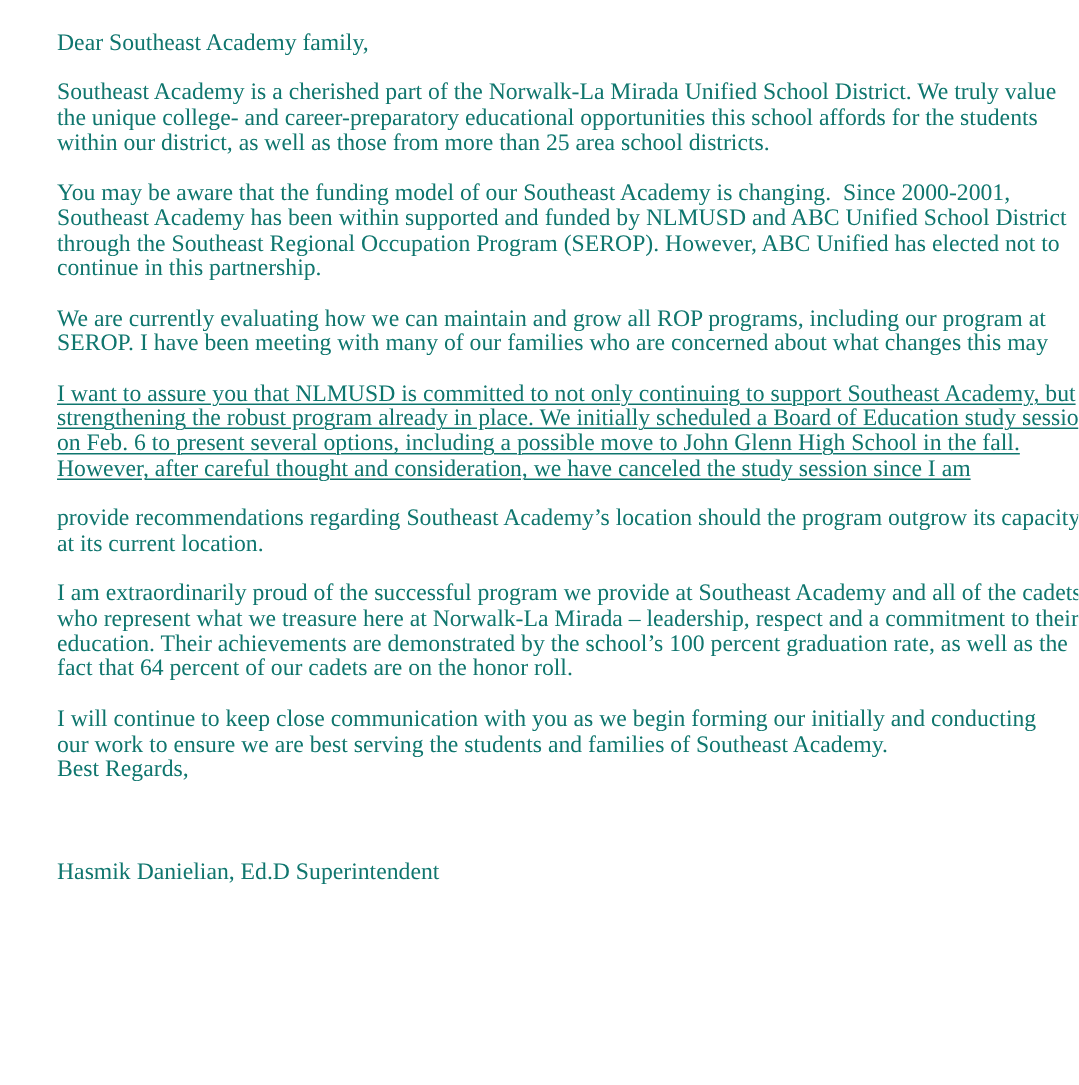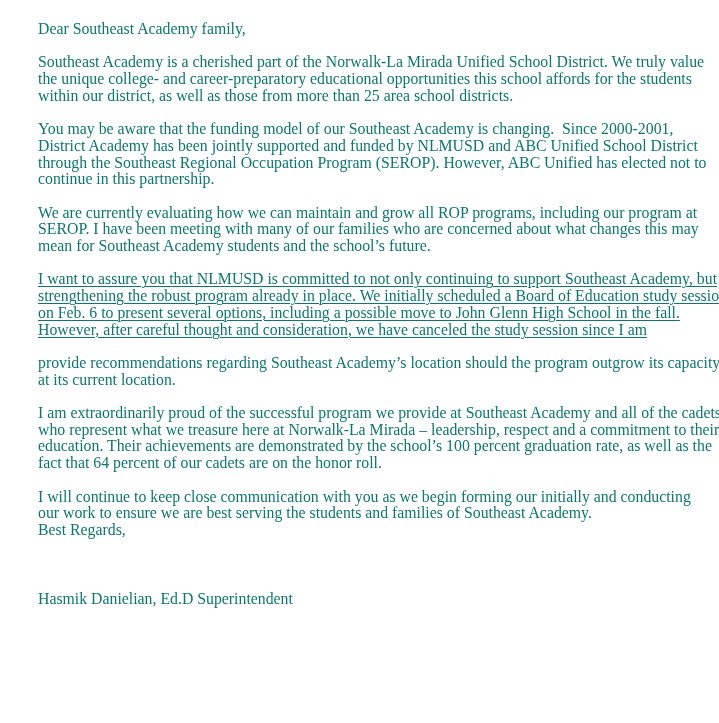--- a/index.html
+++ b/index.html
@@ -45,29 +45,28 @@
   <div class="line salutation">Dear Southeast Academy family,</div>
 
   <div class="paragraph">
       <div class="line">Southeast Academy is a cherished part of the Norwalk-La Mirada Unified School District. We truly value</div>
       <div class="line">the unique college- and career-preparatory educational opportunities this school affords for the students</div>
       <div class="line">within our district, as well as those from more than 25 area school districts.</div>
     </div>
 
   <div class="paragraph">
       <div class="line">You may be aware that the funding model of our Southeast Academy is changing.  Since 2000-2001,</div>
-      <div class="line">District Academy has been jointly supported and funded by NLMUSD and ABC Unified School District</div>
+      <div class="line">Southeast Academy has been within supported and funded by NLMUSD and ABC Unified School District</div>
       <div class="line">through the Southeast Regional Occupation Program (SEROP). However, ABC Unified has elected not to</div>
       <div class="line">continue in this partnership.</div>
     </div>
 
   <div class="paragraph">
       <div class="line">We are currently evaluating how we can maintain and grow all ROP programs, including our program at</div>
       <div class="line">SEROP. I have been meeting with many of our families who are concerned about what changes this may</div>
-      <div class="line">mean for Southeast Academy students and the school’s future.</div>
     </div>
 
   <div class="paragraph underlined">
       <div class="line">I want to assure you that NLMUSD is committed to not only continuing to support Southeast Academy, but</div>
       <div class="line">strengthening the robust program already in place. We initially scheduled a Board of Education study session</div>
       <div class="line">on Feb. 6 to present several options, including a possible move to John Glenn High School in the fall.</div>
       <div class="line">However, after careful thought and consideration, we have canceled the study session since I am</div>
     </div>
 
   <div class="paragraph">

